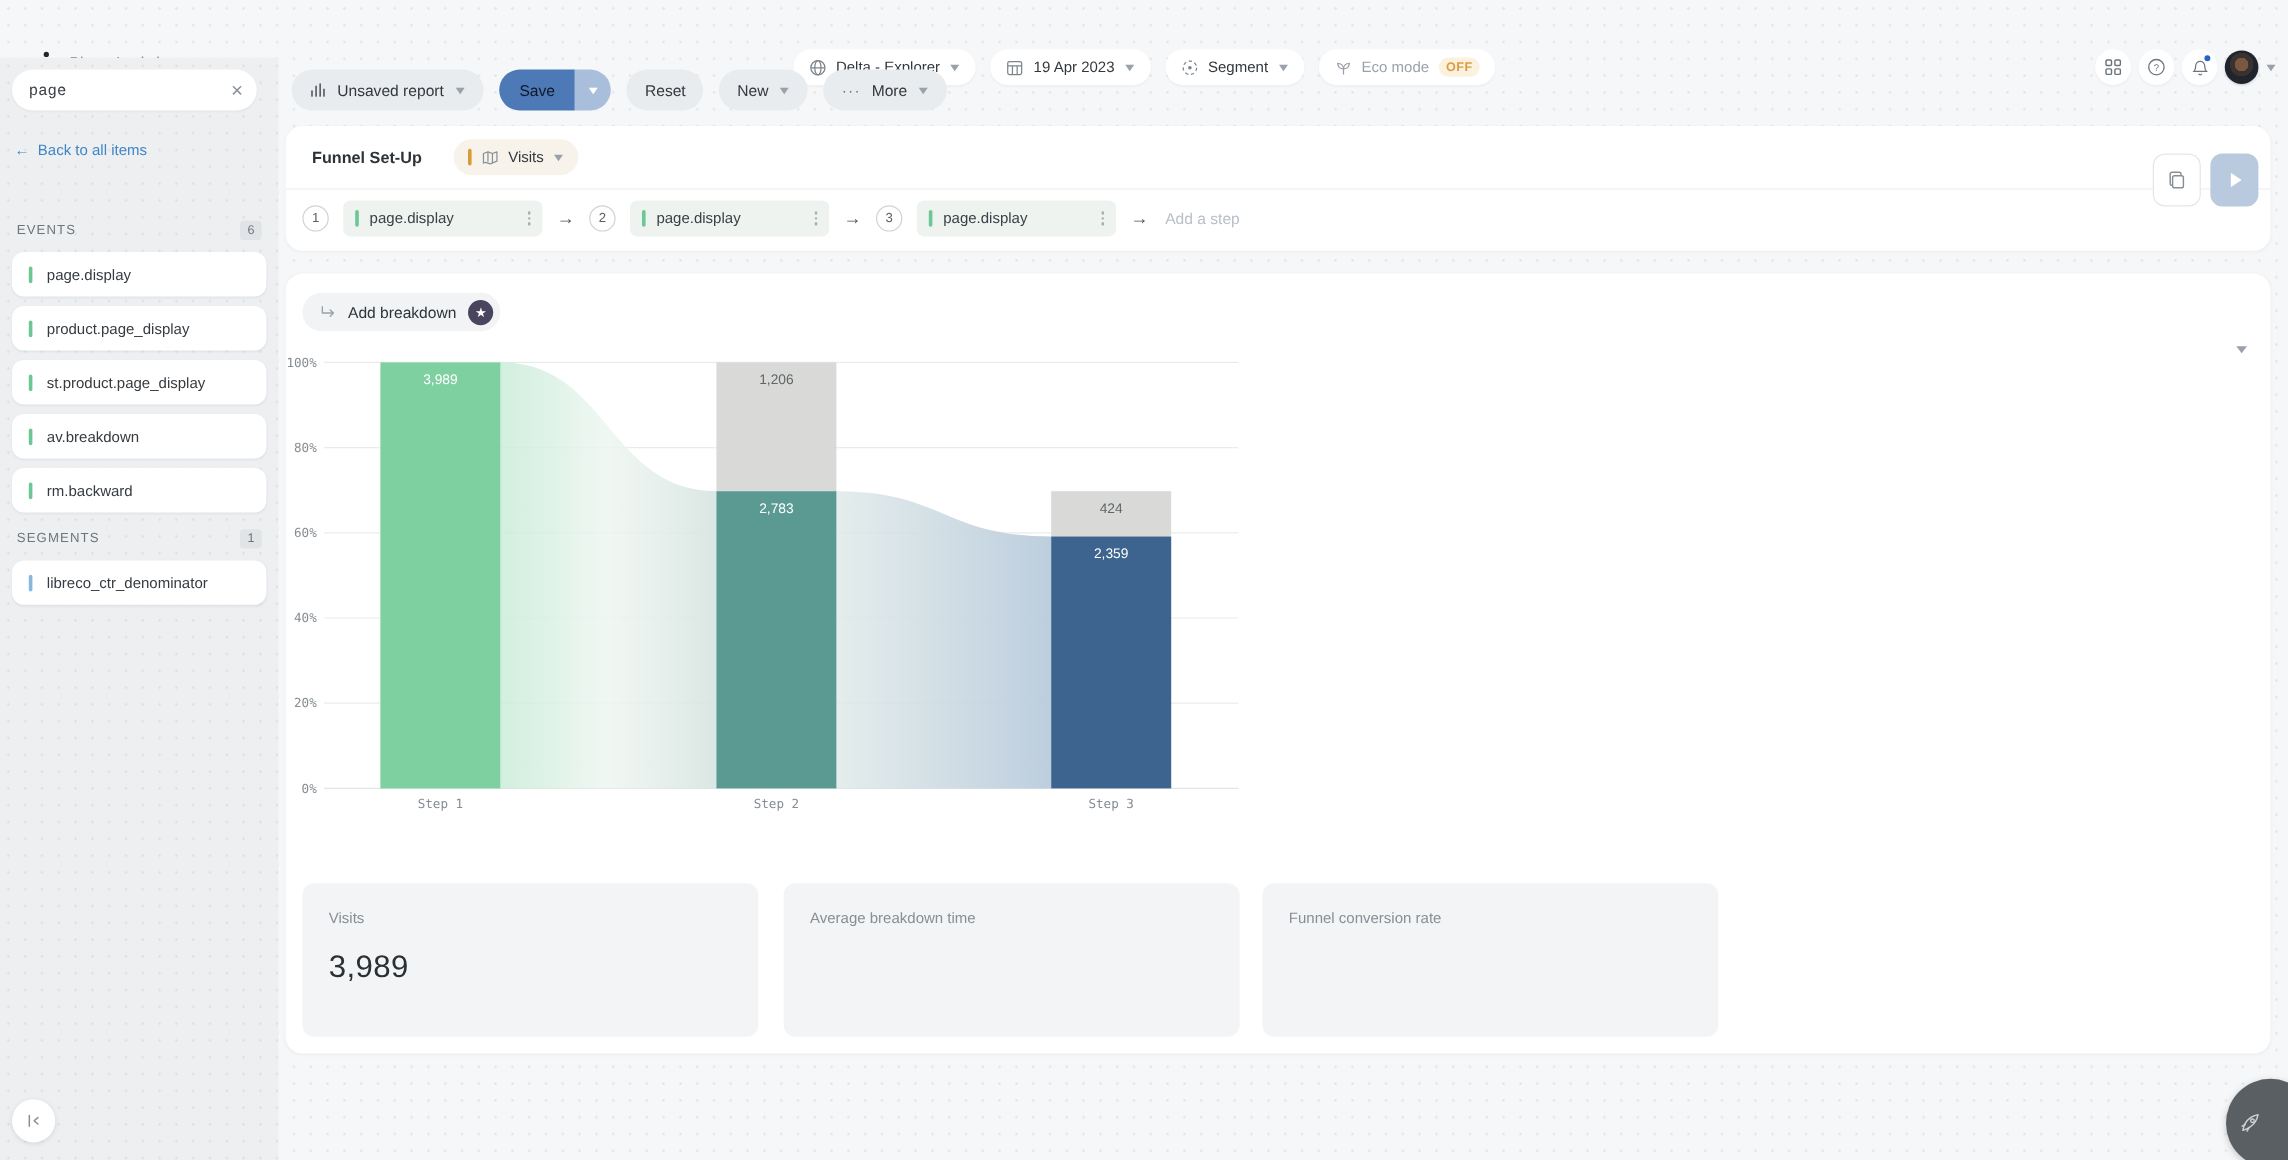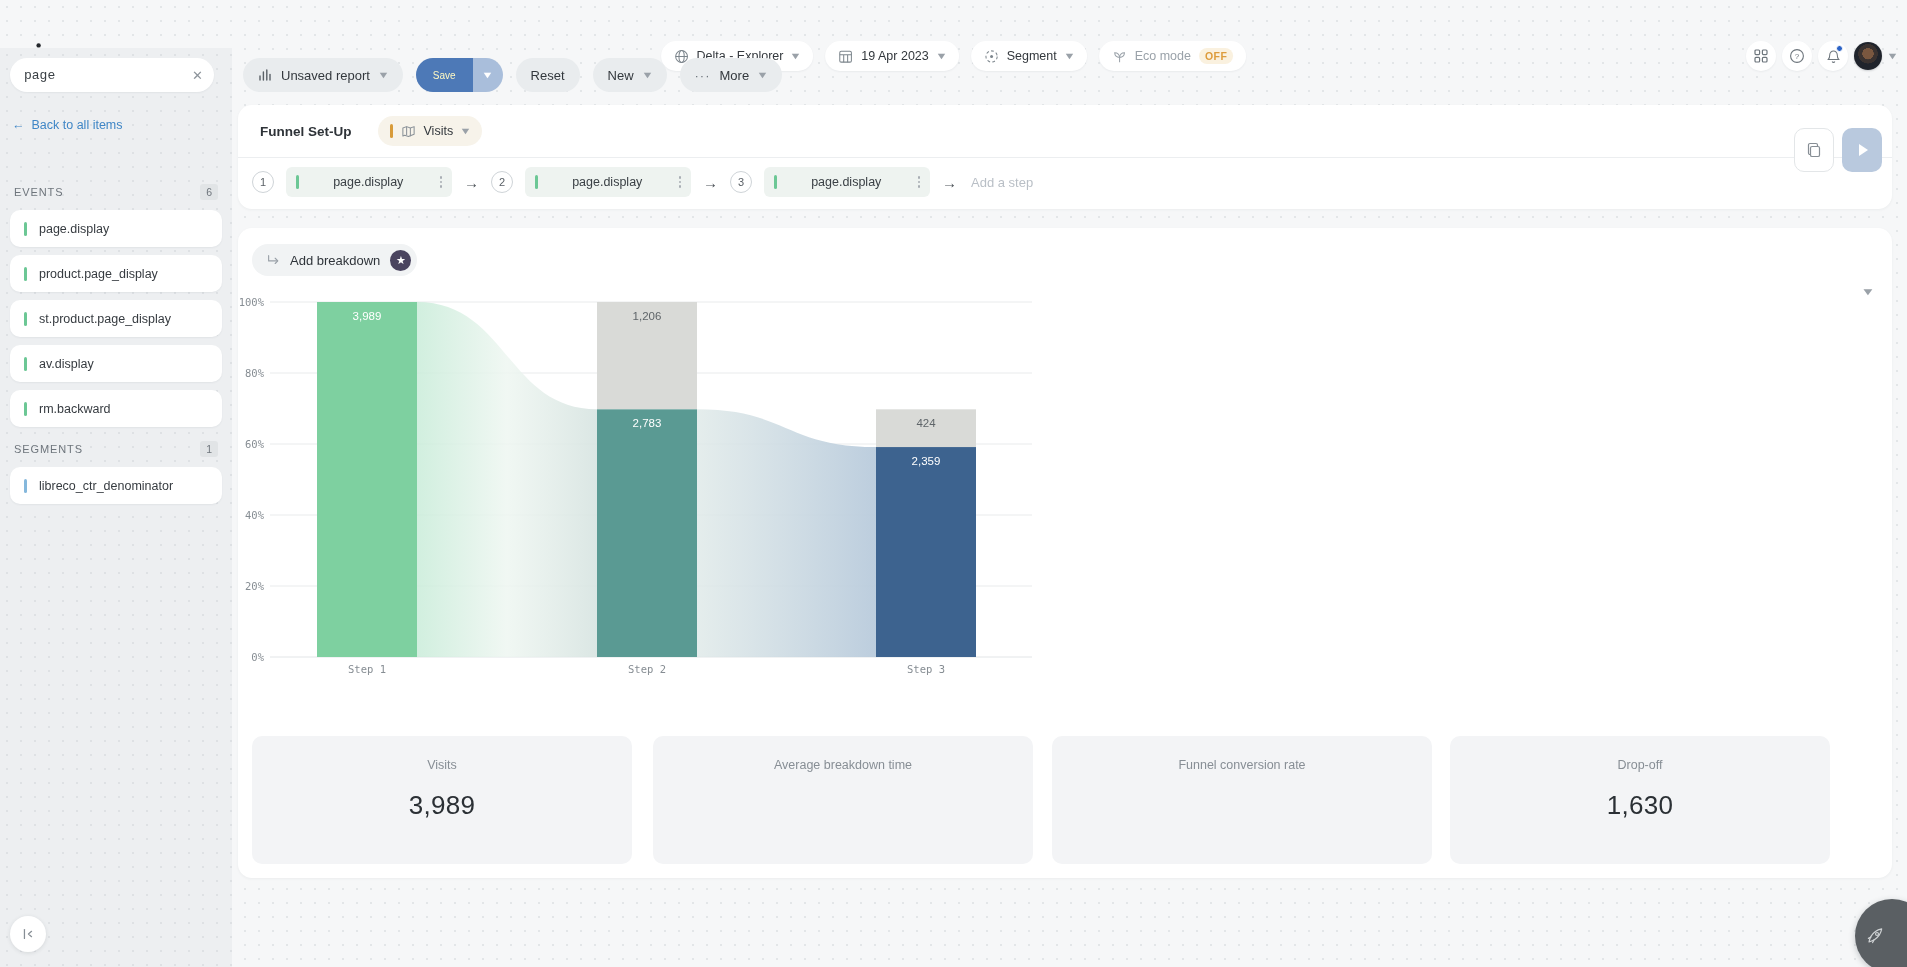--- a/index.html
+++ b/index.html
@@ -51,29 +51,29 @@
   .sb-item{ height:37px; margin-bottom:8px; background:#fff; border-radius:10px;
     display:flex; align-items:center; gap:12px; padding:0 12px 0 14px;
     box-shadow:0 1px 2px rgba(40,50,60,.06); font-size:12.5px; color:#363b40; }
   .item-bar{ width:3px; height:14px; border-radius:2px; flex:none; }
 
   
   .toolbar{ position:absolute; left:243px; top:58px; display:flex; gap:13px; align-items:center; }
   .tpill{ display:flex; align-items:center; gap:9px; height:34px; padding:0 15px;
     background:#e9ecee; border-radius:17px; font-size:13px; color:#33383d; white-space:nowrap; }
   .save-split{ display:flex; height:34px; }
-  .save-main{ background:#4d79b7; color:#fef9c3; border-radius:17px 0 0 17px; padding:12px 17px;
-    display:flex; align-items:center; font-size:10px; }
+  .save-main{ background:#4d79b7; color:#0f172a; border-radius:17px 0 0 17px; padding:12px 17px;
+    display:flex; align-items:center; font-size:13px; }
   .save-arrow{ background:#a9bedb; border-radius:0 17px 17px 0; width:30px;
     display:flex; align-items:center; justify-content:center; }
   .save-arrow .chev{ color:#fff; }
   .dots3{ color:#6d747b; letter-spacing:1px; font-size:13px; }
 
   
-  .card{ position:absolute; background:#fff; border-radius:14px; box-shadow:0 1px 3px rgba(40,50,60,.05);text-align:center; }
+  .card{ position:absolute; background:#fff; border-radius:14px; box-shadow:0 1px 3px rgba(40,50,60,.05); }
   .card-setup{ left:238px; top:105px; width:1654px; height:104px; }
   .setup-head{ display:flex; align-items:center; gap:26px; padding:12px 0 0 22px; height:40px; }
   .setup-title{ font-size:13.5px; font-weight:600; color:#2e3338; }
   .metric-pill{ display:flex; align-items:center; gap:8px; height:30px; padding:0 12px;
     background:#f7f3ea; border-radius:15px; font-size:12.5px; color:#33383d; }
   .metric-bar{ width:3px; height:14px; border-radius:2px; }
   .setup-divider{ position:absolute; left:0; right:0; top:52px; height:1px; background:#eceef0; }
   .steps-row{ position:absolute; left:14px; top:62px; display:flex; align-items:center; gap:12px; }
   .step-num{ width:22px; height:22px; border-radius:50%; border:1px solid #cfd4d8; background:#fff;
     font-size:11px; color:#5a6066; display:flex; align-items:center; justify-content:center; }
@@ -235,21 +235,21 @@
         <div class="sb-item">
           <span class="item-bar" style="background: rgb(108, 199, 149);"></span>
           <span>product.page_display</span>
         </div>
         <div class="sb-item">
           <span class="item-bar" style="background: rgb(108, 199, 149);"></span>
           <span>st.product.page_display</span>
         </div>
         <div class="sb-item">
           <span class="item-bar" style="background: rgb(108, 199, 149);"></span>
-          <span>av.display</span>
+          <span>av.breakdown</span>
         </div>
         <div class="sb-item">
           <span class="item-bar" style="background: rgb(108, 199, 149);"></span>
           <span>rm.backward</span>
         </div>
         <div class="sec-head">
           <span class="sec-title">SEGMENTS</span>
           <span class="sec-count">1</span>
         </div>
         <div class="sb-item">
@@ -420,24 +420,20 @@
         <div class="kpi-card" style="left: 14px;">
           <div class="kpi-label">Visits</div>
           <div class="kpi-value">3,989</div>
         </div>
         <div class="kpi-card" style="left: 415px;">
           <div class="kpi-label">Average breakdown time</div>
         </div>
         <div class="kpi-card" style="left: 814px;">
           <div class="kpi-label">Funnel conversion rate</div>
         </div>
-        <div class="kpi-card" style="left: 1212px;">
-          <div class="kpi-label">Drop-off</div>
-          <div class="kpi-value">1,630</div>
-        </div>
       </div>
     <span class="kpi-chev">▼</span>
   </div>
 
   <div class="collapse-btn">
     <svg width="16" height="16" viewBox="0 0 18 18">
       <g fill="none" stroke="#878e95" stroke-width="1.4" stroke-linecap="round" stroke-linejoin="round">
         <path d="M5 4v10"></path>
           <path d="M13 6 9.5 9 13 12"></path>
       </g>

